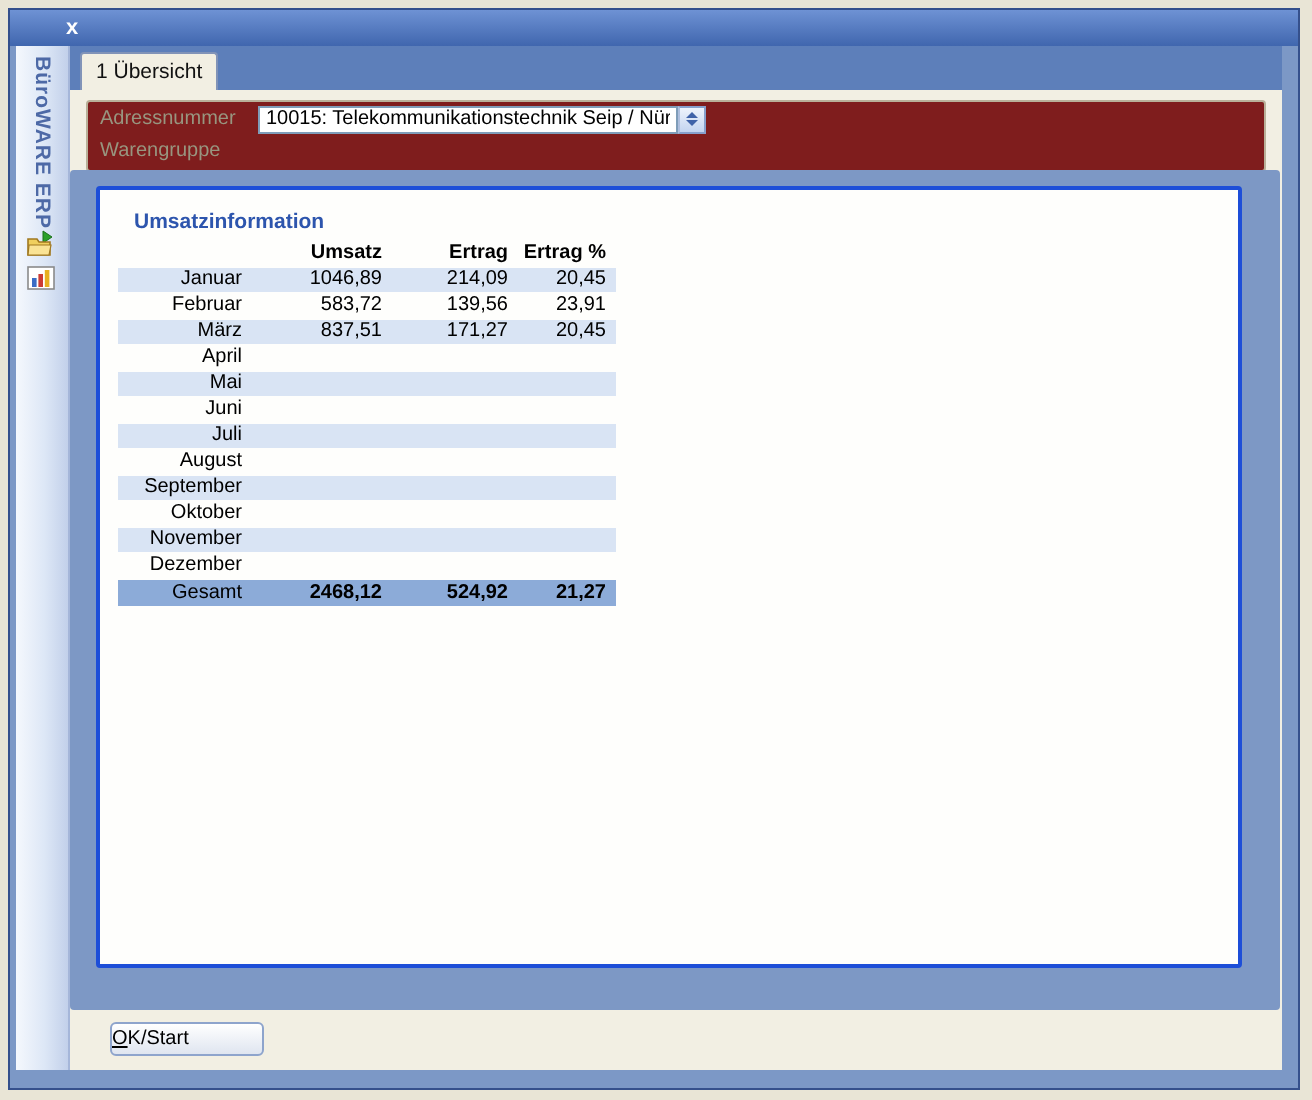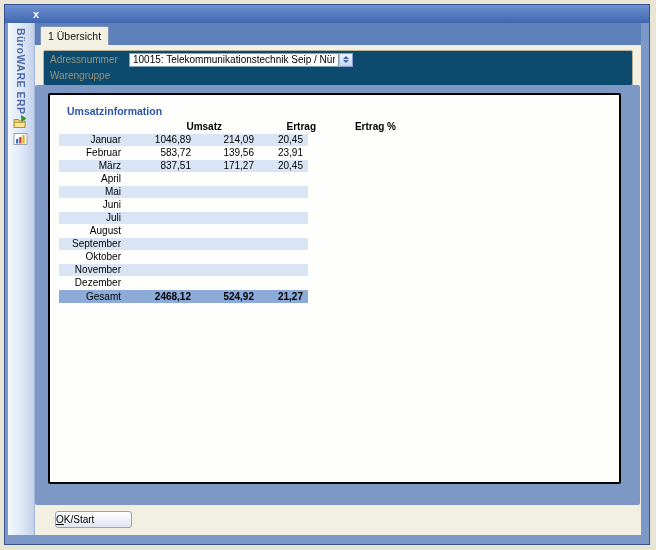--- a/index.html
+++ b/index.html
@@ -61,21 +61,21 @@
     border:1px solid #8193b8; border-bottom:none;
     border-radius:2px 2px 0 0;
     cursor:pointer; white-space:nowrap;
   }
   .tab.active { background:#f2efe3; height:19px; line-height:18px; }
   .tab .tlabel { display:block; }
   .content { flex:1; position:relative; background:#f2efe3; }
   .fieldset {
     position:absolute; left:8px; top:5px; width:590px; height:36px;
     border:1px solid #b9b099; border-radius:2px;
-    background:#0c4a6e;
+    background:#7f1d1d;
   }
   .frow { position:absolute; left:6px; height:15px; display:flex; align-items:center; }
   .frow.r1 { top:1px; }
   .frow.r2 { top:17px; }
   .flabel { width:79px; font-size:10px; color:#98957f; }
   .fwrap { display:flex; }
   .finput {
     width:210px; height:14px;
     border:1px solid #7f9db9; background:#fff;
     font-size:10px; font-family:inherit;
@@ -93,37 +93,37 @@
   .arr.up { border-bottom:3px solid #3f62a8; }
   .arr.down { border-top:3px solid #3f62a8; }
   .bluepanel {
     position:absolute; left:0; top:40px; right:1px; height:420px;
     background:#7d98c5; border-radius:2px;
     padding:8px 19px 21px 13px;
   }
   .whitepanel {
     width:100%; height:100%;
     background:#fefefc;
-    border:2px solid #000000; border-radius:2px;
+    border:2px solid #1d4ed8; border-radius:2px;
     position:relative;
   }
   .ptitle {
     position:absolute; left:17px; top:10px;
     font-size:10.5px; font-weight:bold; color:#2d55ad;
   }
   .tgrid { position:absolute; left:9px; top:26px; width:249px; }
   .trow {
     display:grid; grid-template-columns:62px 72px 63px 52px;
     height:12px; line-height:12px; margin-bottom:1px;
     font-size:10px; color:#000;
   }
   .trow .cm { font-weight:normal; padding-left:7px; overflow:hidden; white-space:nowrap;text-align:right; }
   .trow .cn { text-align:right; padding-right:2px; }
   .trow .cp { text-align:right; padding-right:5px; }
-  .trow.thead { font-weight:bold;gap:31px; }
+  .trow.thead { font-weight:bold; }
   .trow.band { background:#d9e4f4; }
   .trow.total { background:#8cabd8; font-weight:bold; height:13px; line-height:13px; }
   .okbtn {
     position:absolute; left:20px; top:466px; width:77px; height:17px;
     font-size:10px; font-family:inherit; color:#000;
     background:linear-gradient(#ffffff,#dfe5f0);
     border:1px solid #8ea4cc; border-radius:3px;
     cursor:pointer;
   }
   .okbtn .blabel { display:block; text-align:left; }

